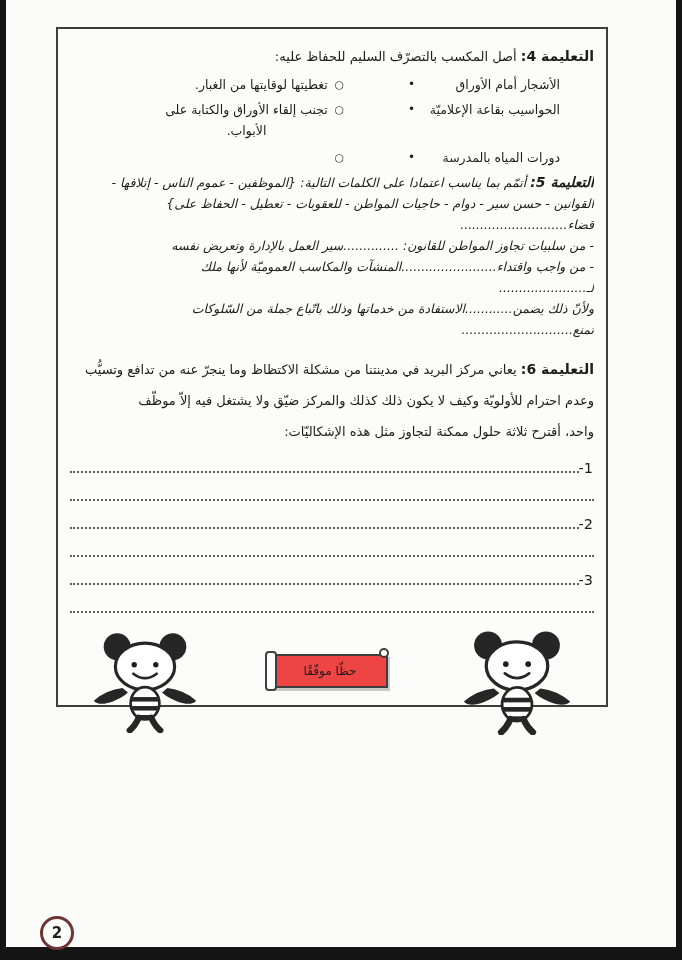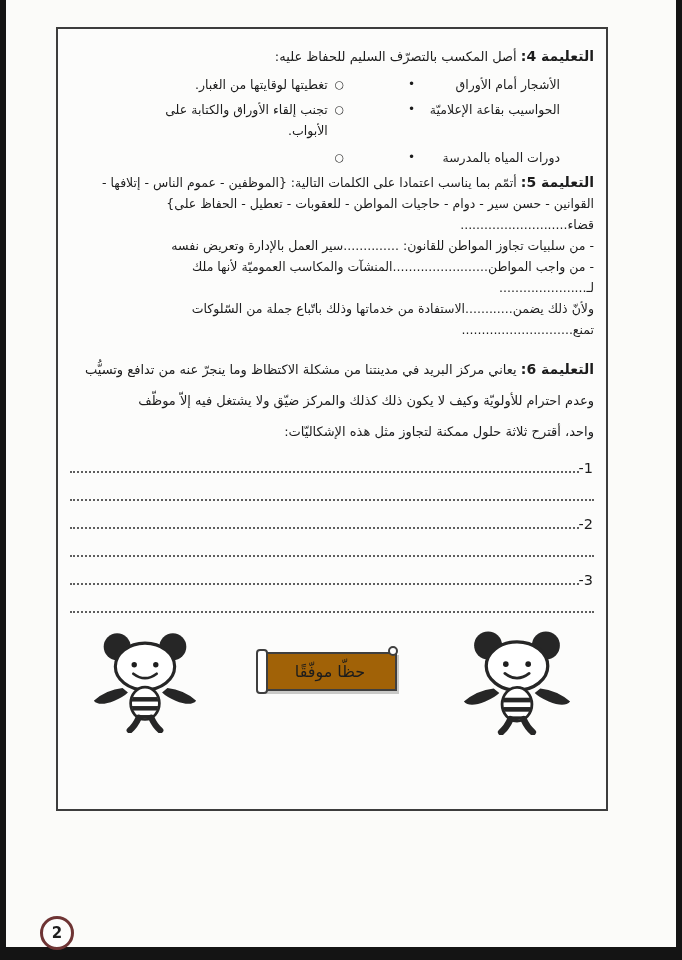--- a/index.html
+++ b/index.html
@@ -7,54 +7,54 @@
     position:relative; width:682px; height:960px; margin:0 auto;
     background:#fbfbf9; overflow:hidden;
     font-family:"DejaVu Sans", sans-serif; color:#1c1c1c;
   }
   .edge{position:absolute; background:#141414;}
   .e-left{left:0; top:0; width:6px; height:100%;}
   .e-right{right:0; top:0; width:6px; height:100%;}
   .e-bottom{left:0; bottom:0; width:100%; height:13px;}
 
   .frame{
-    position:absolute; left:56px; top:27px; width:552px; height:784px;
+    position:absolute; left:56px; top:27px; width:552px; height:680px;
     border:2px solid #3d3d3d; box-sizing:border-box;
     padding:16px 12px 0 12px; direction:rtl; background:#fcfcfb;
   }
 
   .t-label{font-weight:bold; font-size:14px;}
   .line{font-size:12.5px; line-height:21px; white-space:nowrap; overflow:hidden;}
 
   .ex4-title{margin:0 0 6px 0; font-size:13px; line-height:22px;}
 
   .match-row{display:grid; grid-template-columns:188px 62px 1fr; margin-bottom:4px;}
   .match-row.gap-top{margin-top:6px;}
   .m-right{display:flex; justify-content:space-between; align-items:flex-start;
            padding-right:34px; font-size:12.5px; line-height:21px;}
   .m-bullet{font-size:12px; line-height:21px; padding-left:2px;}
   .m-left{display:flex; gap:7px; align-items:flex-start; font-size:12.5px; line-height:21px;}
   .m-circle{font-size:10.5px; line-height:21px;}
-  .m-text{white-space:pre-line;}
-
-  .ex5{margin-top:2px;}
+  .m-text{white-space:pre-line;text-align:center;}
+
+  .ex5{margin-top:2px;font-style:italic;}
   .ex6{margin-top:14px;}
   .ex6 .line{line-height:31px; font-size:13px;}
 
   .answers{margin-top:2px;}
   .ans-row{display:flex; align-items:flex-end; height:28px;}
   .ans-num{font-size:14.5px; line-height:18px; direction:ltr; unicode-bidi:isolate; padding-right:1px;}
   .dots{flex:1; border-bottom:2px dotted #5e5e5e; margin-bottom:4px;}
 
   .footer{display:flex; justify-content:space-between; align-items:center;
           margin-top:8px; padding:0 16px;}
   .banner{
-    position:relative; align-self:center; background:#a16207;
+    position:relative; align-self:center; background:#ef4444;
     border:2px solid #3f3f3f; box-shadow:2px 3px 0 #c9c9c7;
-    padding:8px 30px; font-size:16px; margin-bottom:18px;
+    padding:8px 30px; font-size:12px; margin-bottom:18px;
   }
   .banner::before{ 
     content:""; position:absolute; left:-9px; top:-5px; width:8px; height:calc(100% + 6px);
     background:#fff; border:2px solid #3f3f3f; border-radius:4px;
   }
   .banner::after{ 
     content:""; position:absolute; right:-3px; top:-8px; width:6px; height:6px;
     background:#fff; border:2px solid #3f3f3f; border-radius:50%;
   }
 
@@ -114,21 +114,21 @@
           <span class="m-circle">○</span>
         </div>
       </div>
     </div>
 
     <div class="ex5">
       <div class="line"><span class="t-label">التعليمة 5:</span> <span>أتمّم بما يناسب اعتمادا على الكلمات التالية: {الموظفين - عموم الناس - إتلافها -</span></div>
       <div class="line">القوانين - حسن سير - دوام - حاجيات المواطن - للعقوبات - تعطيل - الحفاظ على}</div>
       <div class="line">قضاء...........................</div>
       <div class="line">- من سلبيات تجاوز المواطن للقانون: ..............سير العمل بالإدارة وتعريض نفسه</div>
-      <div class="line">- من واجب المواطن........................المنشآت والمكاسب العموميّة لأنها ملك</div>
+      <div class="line">- من واجب واقتداء........................المنشآت والمكاسب العموميّة لأنها ملك</div>
       <div class="line">لـ......................</div>
       <div class="line">ولأنّ ذلك يضمن............الاستفادة من خدماتها وذلك باتّباع جملة من السّلوكات</div>
       <div class="line">تمنع............................</div>
     </div>
 
     <div class="ex6">
       <div class="line"><span class="t-label">التعليمة 6:</span> <span>يعاني مركز البريد في مدينتنا من مشكلة الاكتظاظ وما ينجرّ عنه من تدافع وتسيُّب</span></div>
       <div class="line">وعدم احترام للأولويّة وكيف لا يكون ذلك كذلك والمركز ضيّق ولا يشتغل فيه إلاّ موظّف</div>
       <div class="line">واحد، أقترح ثلاثة حلول ممكنة لتجاوز مثل هذه الإشكاليّات:</div>
     </div>

